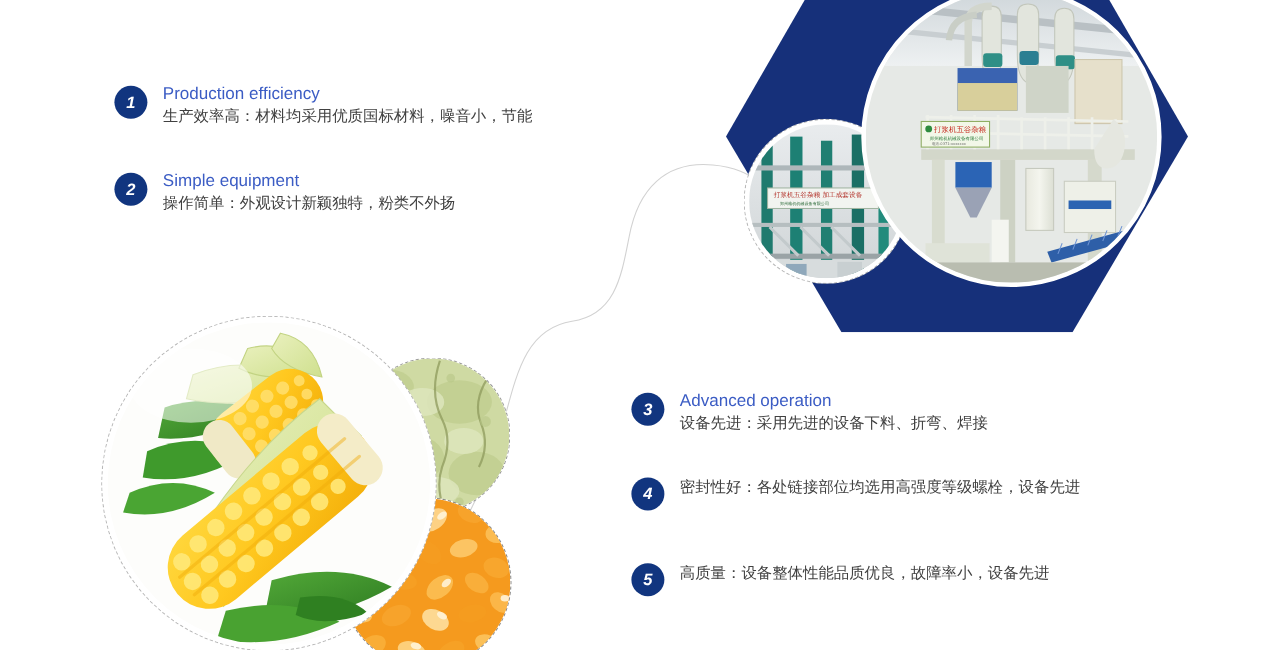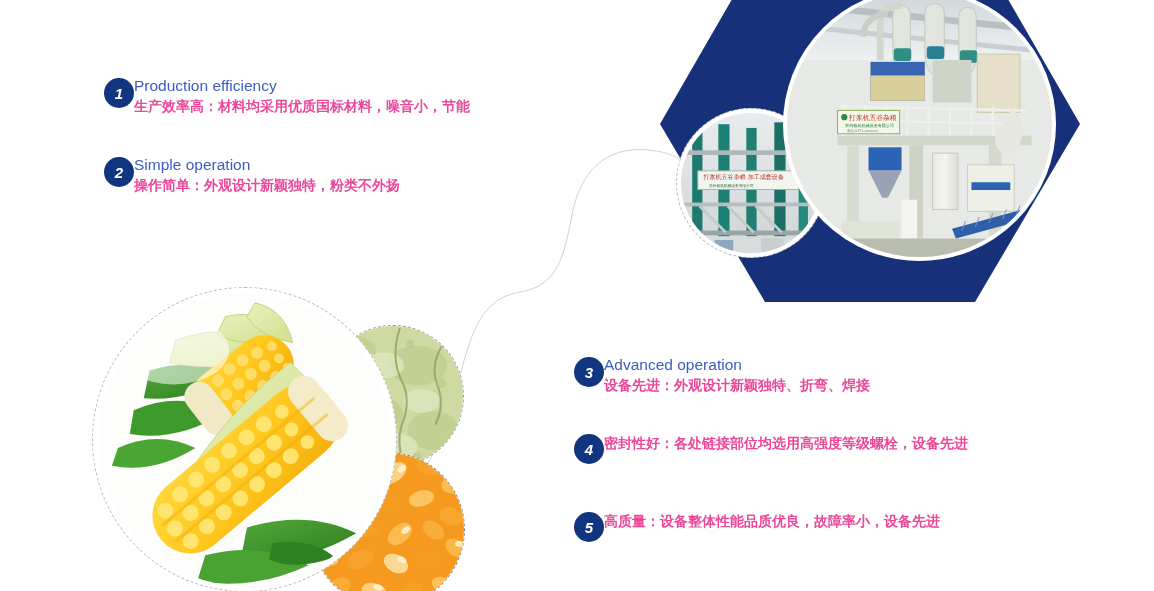--- a/index.html
+++ b/index.html
@@ -35,36 +35,36 @@
     font-style: italic;
     font-weight: 700;
     display: flex;
     align-items: center;
     justify-content: center;
     flex: 0 0 auto;
     margin-top: 2px;
     letter-spacing: 0;
   }
   .ftext {
+    margin-left: 14px;
   }
   .ftitle {
     color: #3b5cc4;
     font-size: 15.5px;
     line-height: 19px;
     white-space: nowrap;
     font-weight: 400;
   }
   .fdesc {
-    color: #ec4899;
+    color: #404040;
     font-size: 14px;
     line-height: 21px;
     white-space: nowrap;
     margin-top: 1px;
     font-family: "DejaVu Sans", "Liberation Sans", sans-serif;
-    font-weight: bold;
   }
 
   
   #connector {
     position: absolute;
     left: 0;
     top: 0;
     width: 1154px;
     height: 591px;
     z-index: 5;
@@ -460,30 +460,30 @@
     <div class="badge">1</div>
     <div class="ftext">
       <div class="ftitle">Production efficiency</div>
       <div class="fdesc">生产效率高：材料均采用优质国标材料，噪音小，节能</div>
     </div>
   </div>
 
   <div class="feature" style="left:104px; top:155px;">
     <div class="badge">2</div>
     <div class="ftext">
-      <div class="ftitle">Simple operation</div>
+      <div class="ftitle">Simple equipment</div>
       <div class="fdesc">操作简单：外观设计新颖独特，粉类不外扬</div>
     </div>
   </div>
 
   <div class="feature" style="left:574px; top:355px;">
     <div class="badge">3</div>
     <div class="ftext">
       <div class="ftitle">Advanced operation</div>
-      <div class="fdesc">设备先进：外观设计新颖独特、折弯、焊接</div>
+      <div class="fdesc">设备先进：采用先进的设备下料、折弯、焊接</div>
     </div>
   </div>
 
   <div class="feature" style="left:574px; top:432px;">
     <div class="badge">4</div>
     <div class="ftext">
       <div class="fdesc">密封性好：各处链接部位均选用高强度等级螺栓，设备先进</div>
     </div>
   </div>
 

